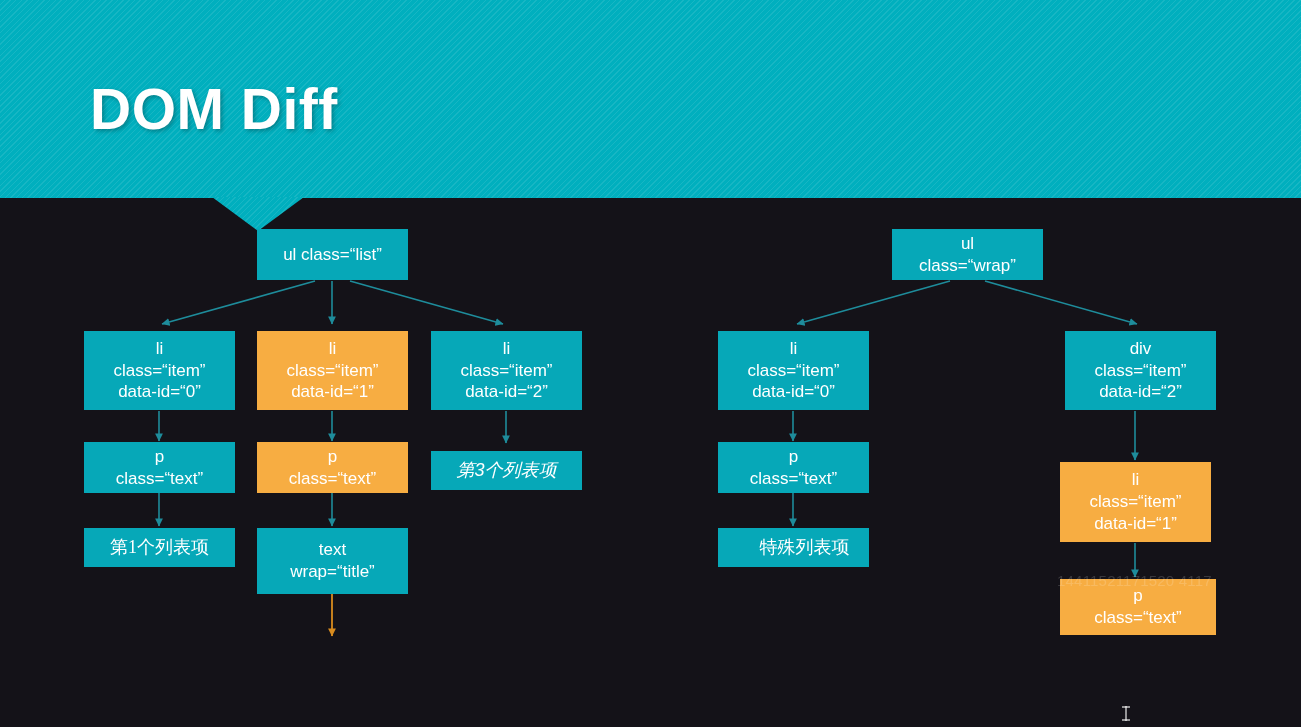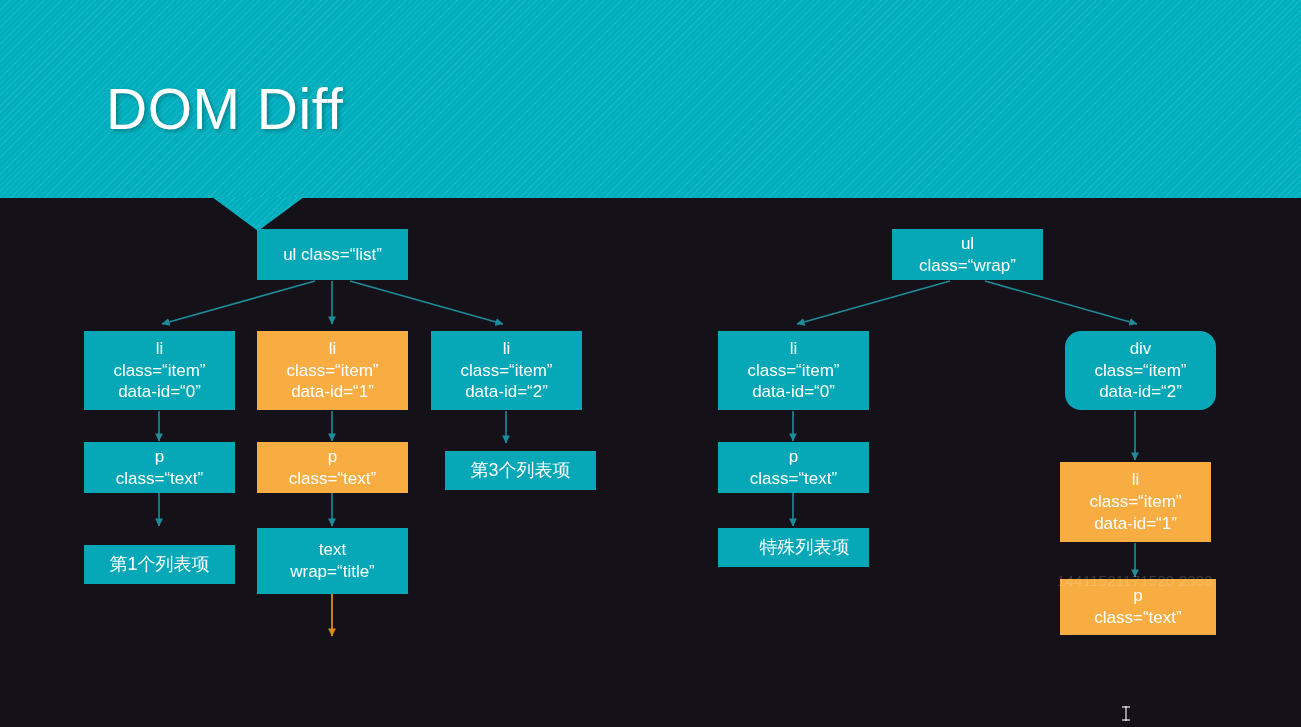--- a/index.html
+++ b/index.html
@@ -41,25 +41,24 @@
         -45deg,
         rgba(255,255,255,0.09) 0px,
         rgba(255,255,255,0.09) 1px,
         rgba(0,0,0,0.0) 1px,
         rgba(0,0,0,0.0) 4px);
     clip-path:polygon(0 0, 100% 0, 50% 100%);
     pointer-events:none;
   }
   #title {
     position:absolute; left:90px; top:76px;
-    font-size:57px; font-weight:normal; color:#ffffff;
+    font-size:57px; font-weight:bold; color:#ffffff;
     letter-spacing:0.5px;
     text-shadow:2px 2px 4px rgba(0,0,0,0.28);
     white-space:nowrap;
-    margin-left:16px;
   }
 
   
   #diagram { position:absolute; left:0; top:198px; width:1301px; height:529px; }
   #wires { position:absolute; left:0; top:0; width:1301px; height:529px; }
 
   .node {
     position:absolute;
     display:flex; flex-direction:column;
     align-items:center; justify-content:center;
@@ -167,46 +166,46 @@
     <div class="node teal" style="left:84px; top:244px; width:151px; height:51px;">
       <span class="ln">p</span>
       <span class="ln">class=“text”</span>
     </div>
 
     <div class="node orange" style="left:257px; top:244px; width:151px; height:51px;">
       <span class="ln">p</span>
       <span class="ln">class=“text”</span>
     </div>
 
-    <div class="node teal" style="left:445px; top:253px; width:151px; height:39px; font-size:18px;">
+    <div class="node teal" style="left:431px; top:253px; width:151px; height:39px; font-size:18px;font-style:italic;">
       <span class="ln">第3个列表项</span>
     </div>
 
-    <div class="node teal" style="left:84px; top:347px; width:151px; height:39px; font-size:18px;">
+    <div class="node teal" style="left:84px; top:330px; width:151px; height:39px; font-size:18px;font-family:Liberation Serif, serif;">
       <span class="ln">第1个列表项</span>
     </div>
 
     <div class="node teal" style="left:257px; top:330px; width:151px; height:66px;">
       <span class="ln">text</span>
       <span class="ln">wrap=“title”</span>
     </div>
 
 
     <div class="node teal" style="left:892px; top:31px; width:151px; height:51px;">
       <span class="ln">ul</span>
       <span class="ln">class=“wrap”</span>
     </div>
 
     <div class="node teal" style="left:718px; top:133px; width:151px; height:79px;">
       <span class="ln">li</span>
       <span class="ln">class=“item”</span>
       <span class="ln">data-id=“0”</span>
     </div>
 
-    <div class="node teal" style="left:1065px; top:133px; width:151px; height:79px;border-radius:16px;">
+    <div class="node teal" style="left:1065px; top:133px; width:151px; height:79px;">
       <span class="ln">div</span>
       <span class="ln">class=“item”</span>
       <span class="ln">data-id=“2”</span>
     </div>
 
     <div class="node teal" style="left:718px; top:244px; width:151px; height:51px;">
       <span class="ln">p</span>
       <span class="ln">class=“text”</span>
     </div>
 
@@ -218,17 +217,17 @@
       <span class="ln">li</span>
       <span class="ln">class=“item”</span>
       <span class="ln">data-id=“1”</span>
     </div>
 
     <div class="node orange" style="left:1060px; top:381px; width:156px; height:56px;">
       <span class="ln">p</span>
       <span class="ln">class=“text”</span>
     </div>
 
-    <div id="watermark">14411521171520 2388</div>
+    <div id="watermark">14411521171520 4117</div>
     <div id="caret"></div>
   </div>
 
 </div>
 
 </body></html>

